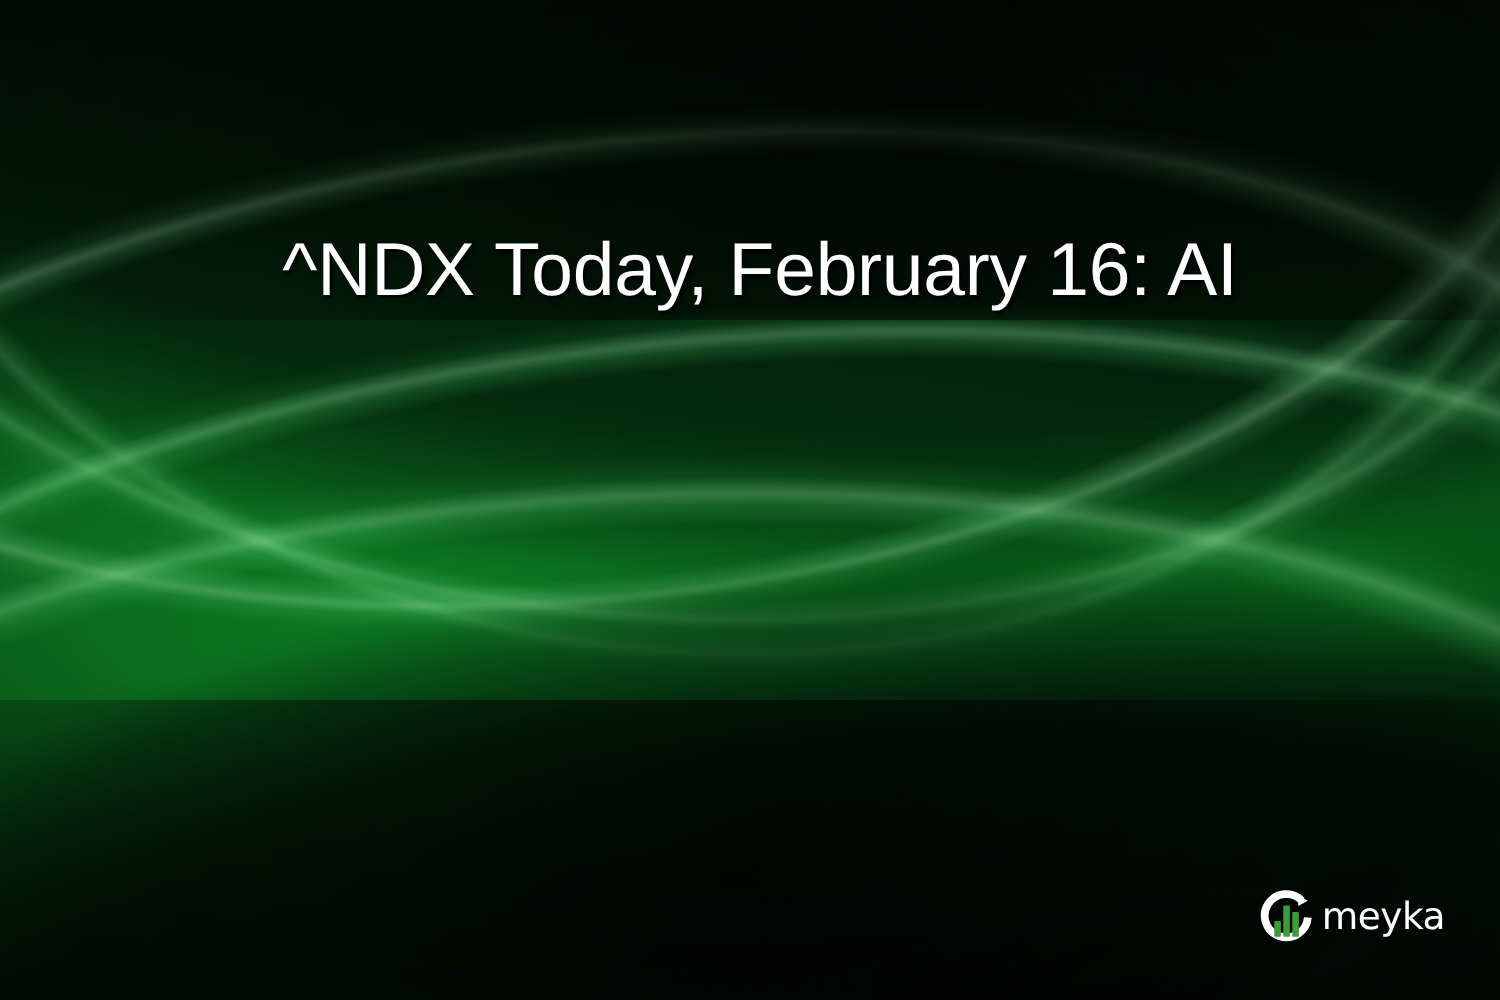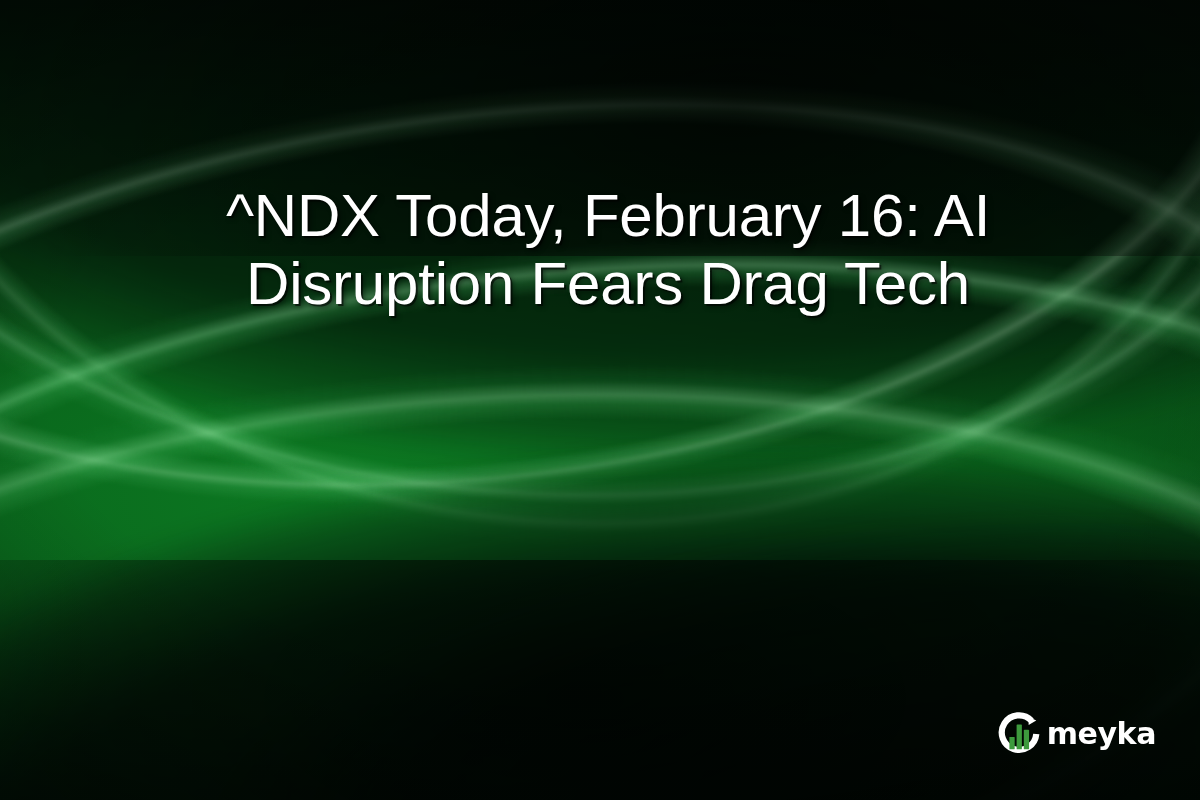--- a/index.html
+++ b/index.html
@@ -214,21 +214,21 @@
   .logo-mark {
     width: 48px;
     height: 48px;
     display: block;
     flex: 0 0 auto;
   }
 
   .logo-text {
     color: #ffffff;
     font-family: "DejaVu Sans", "Liberation Sans", sans-serif;
-    font-weight: 700;
+    font-weight: 400;
     font-size: 30px;
     letter-spacing: -0.4px;
     line-height: 1;
     margin-left: -2px;
   }
 </style>
 </head>
 <body>
 
 <div class="canvas">
@@ -243,21 +243,21 @@
   <div class="wave wave-d"></div>
   <div class="wave wave-e"></div>
   <div class="ribbon ribbon-3"></div>
   <div class="bg-topdark"></div>
   <div class="bg-botdark"></div>
   <div class="bg-vignette"></div>
 
   <div class="title-wrap">
     <h1 class="headline">
       <span>^NDX Today, February 16: AI</span><br>
-      <span>Disruption Fears Drag Tech</span><br>
+      <br>
     </h1>
   </div>
 
   <div class="logo">
     <svg class="logo-mark" viewBox="0 0 100 100">
 
       <path d="M 76 22 A 36 36 0 1 0 86 50" fill="none" stroke="#ffffff" stroke-width="13" stroke-linecap="butt"></path>
 
       <path d="M 70 14 L 86 22 L 70 31 Z" fill="#ffffff"></path>
 

